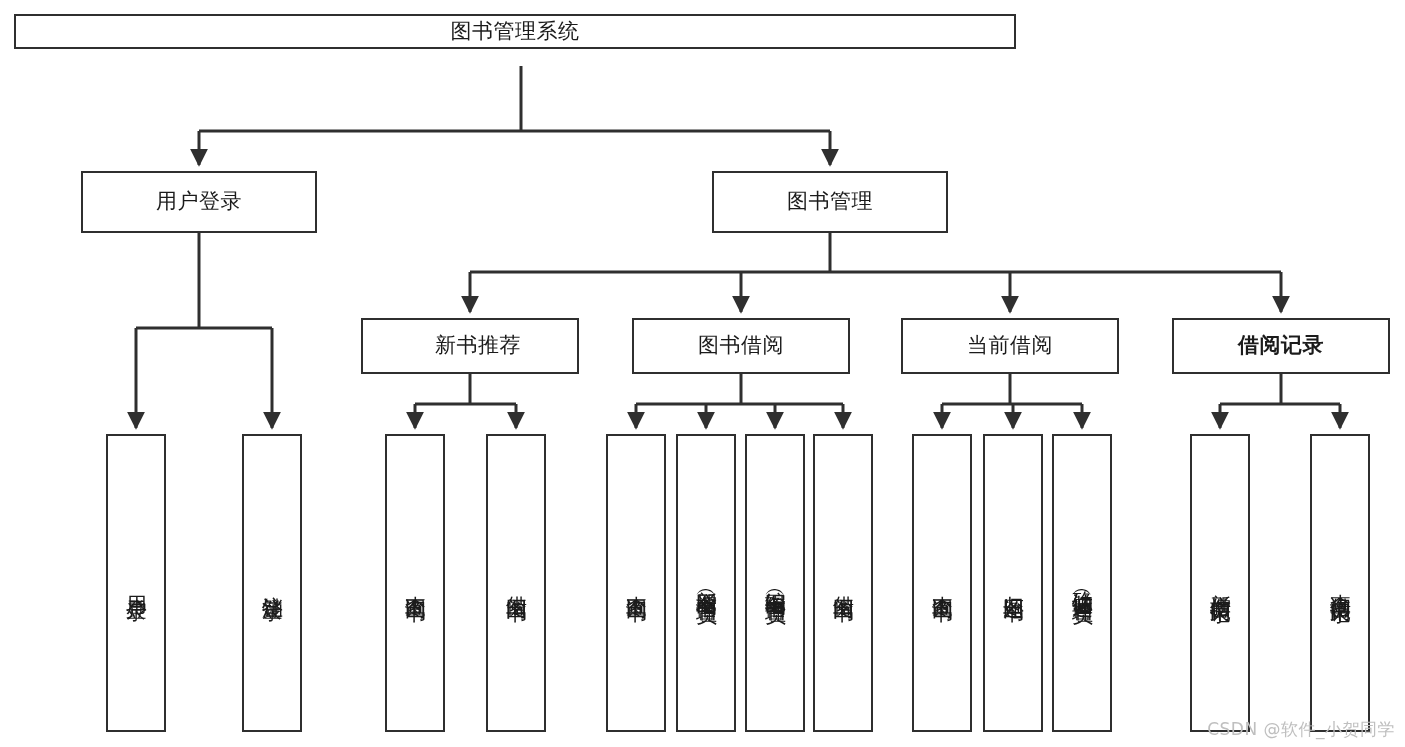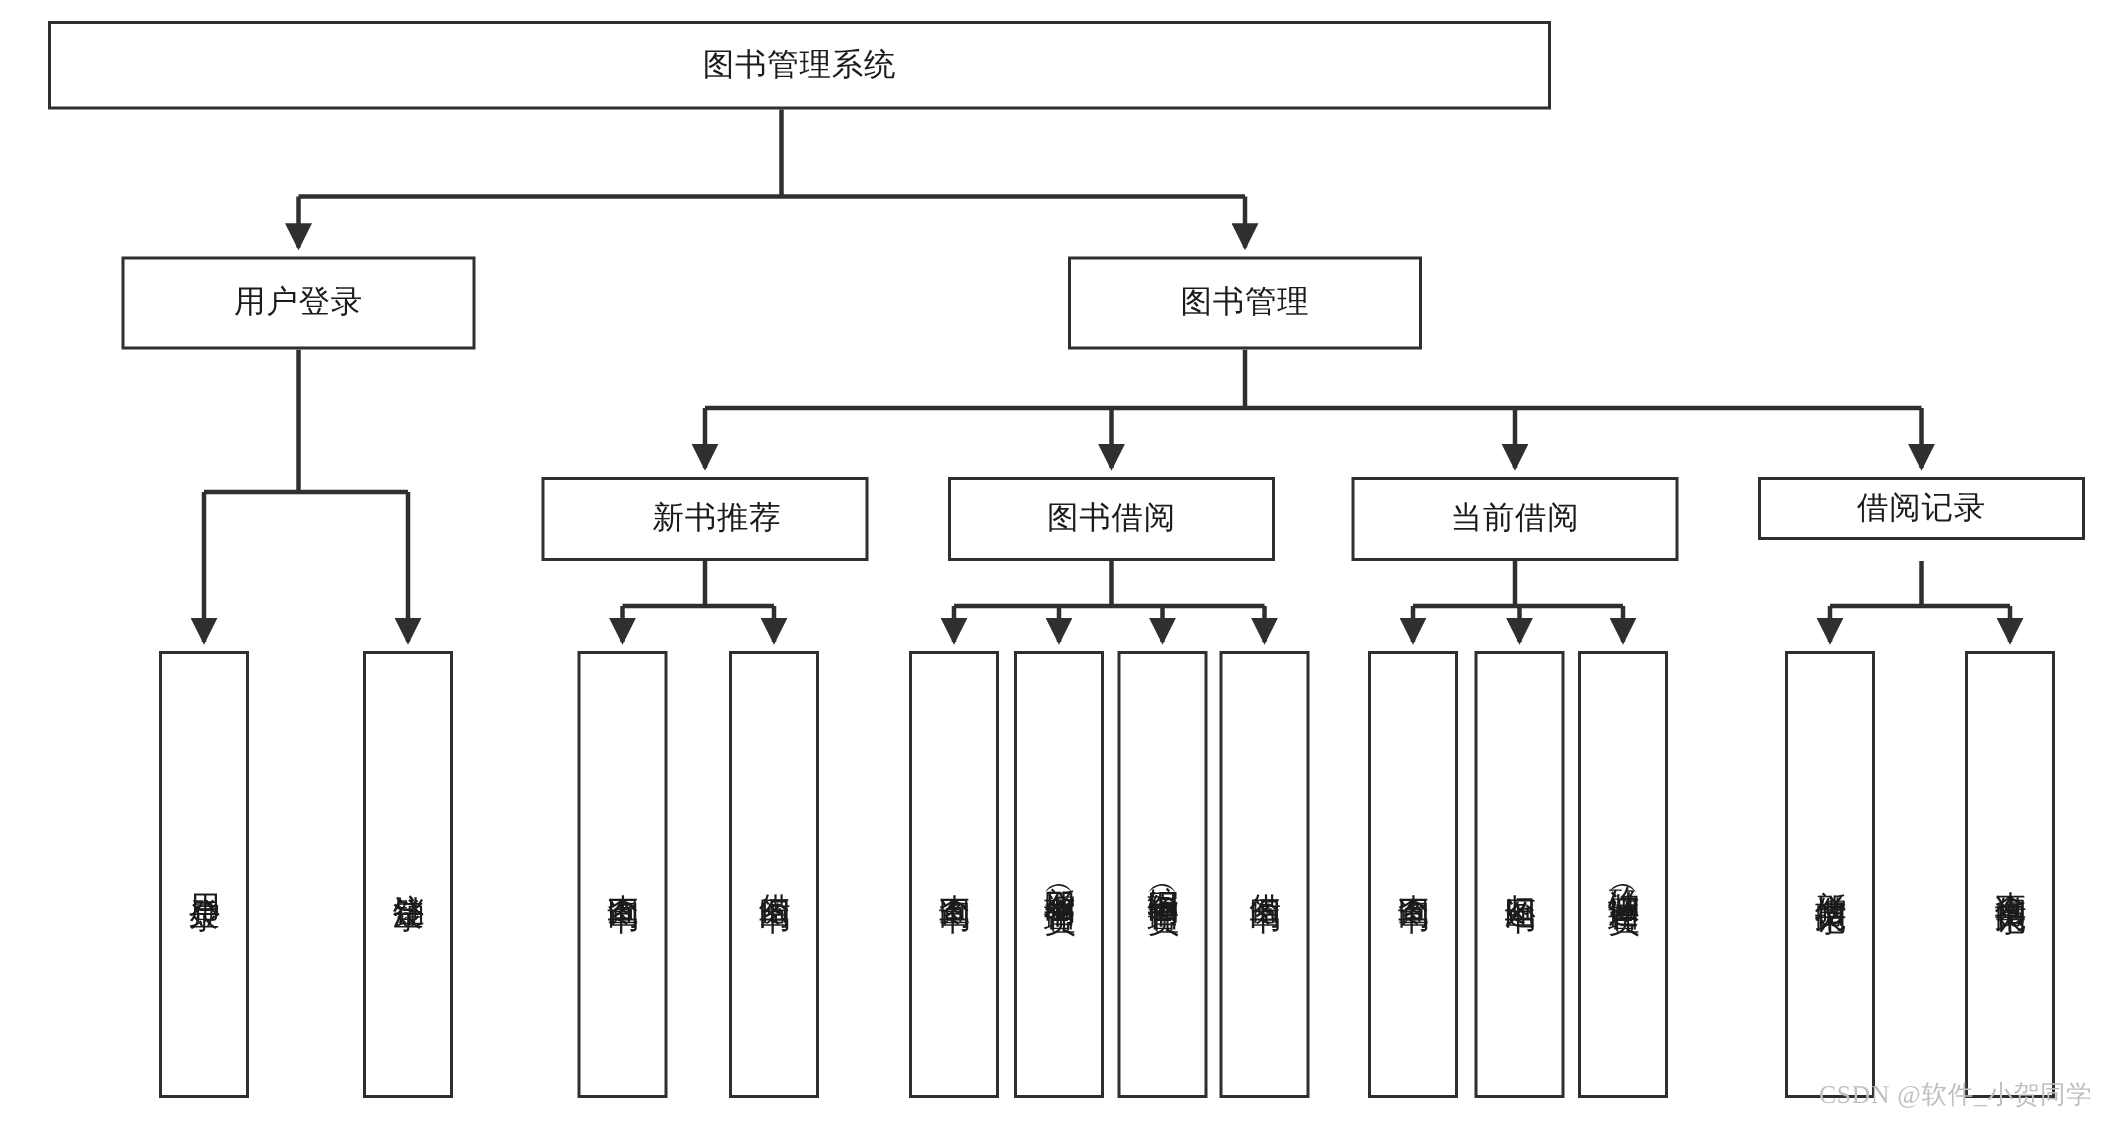--- a/index.html
+++ b/index.html
@@ -57,21 +57,20 @@
     text-orientation: upright;
   }
   #watermark {
     position: absolute;
     right: 10px;
     bottom: 6px;
     font-size: 17px;
     color: #bfbfbf;
     white-space: nowrap;
     letter-spacing: 0.5px;
-    font-family: Liberation Serif, serif;
   }
 </style>
 </head>
 <body>
 
 <div id="diagram-root">
 
   <svg id="edge-layer" viewBox="0 0 1405 747" width="1405" height="747" xmlns="http://www.w3.org/2000/svg">
     <defs>
       <marker id="arrow" viewBox="0 0 10 10" refX="9" refY="5" markerWidth="6" markerHeight="6" orient="auto-start-reverse">
@@ -115,41 +114,41 @@
       <path d="M 1013 404 L 1013 428" marker-end="url(#arrow)"></path>
       <path d="M 1082 404 L 1082 428" marker-end="url(#arrow)"></path>
 
       <path d="M 1281 374 L 1281 404"></path>
       <path d="M 1220 404 L 1340 404"></path>
       <path d="M 1220 404 L 1220 428" marker-end="url(#arrow)"></path>
       <path d="M 1340 404 L 1340 428" marker-end="url(#arrow)"></path>
     </g>
   </svg>
 
-  <div class="node node-h" style="left:32px; top:14px; width:1002px; height:59px;">
+  <div class="node node-h" style="left:14px; top:14px; width:1002px; height:35px;">
     <span>图书管理系统</span>
   </div>
 
   <div class="node node-h" style="left:81px; top:171px; width:236px; height:62px;">
     <span>用户登录</span>
   </div>
   <div class="node node-h" style="left:712px; top:171px; width:236px; height:62px;">
     <span>图书管理</span>
   </div>
 
   <div class="node node-h" style="left:361px; top:318px; width:218px; height:56px;padding-left:16px;">
     <span>新书推荐</span>
   </div>
   <div class="node node-h" style="left:901px; top:318px; width:218px; height:56px;">
     <span>当前借阅</span>
   </div>
   <div class="node node-h" style="left:632px; top:318px; width:218px; height:56px;">
     <span>图书借阅</span>
   </div>
-  <div class="node node-h" style="left:1172px; top:318px; width:218px; height:42px;">
+  <div class="node node-h" style="left:1172px; top:318px; width:218px; height:56px;font-weight:bold;">
     <span>借阅记录</span>
   </div>
 
   <div class="node node-v" style="left:106px; top:434px; width:60px; height:298px;">
     <span>用户登录</span>
   </div>
   <div class="node node-v" style="left:242px; top:434px; width:60px; height:298px;">
     <span>注销登录</span>
   </div>
 

